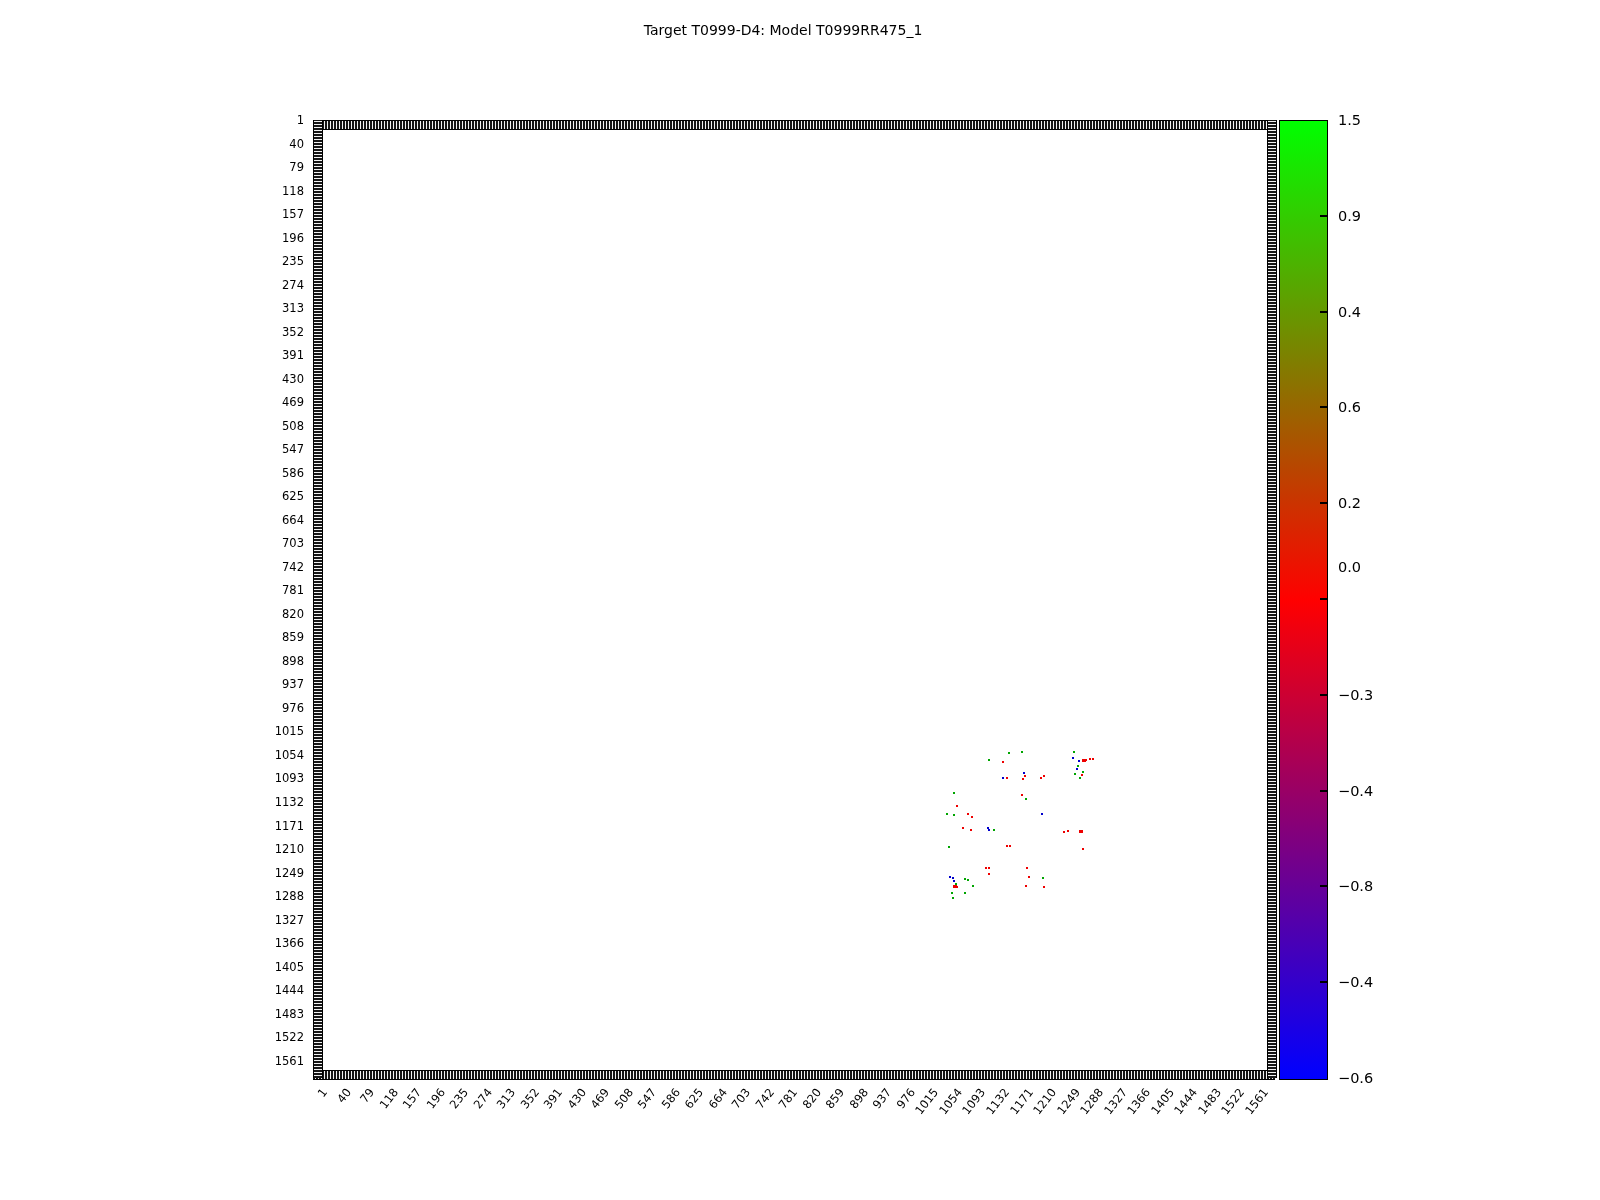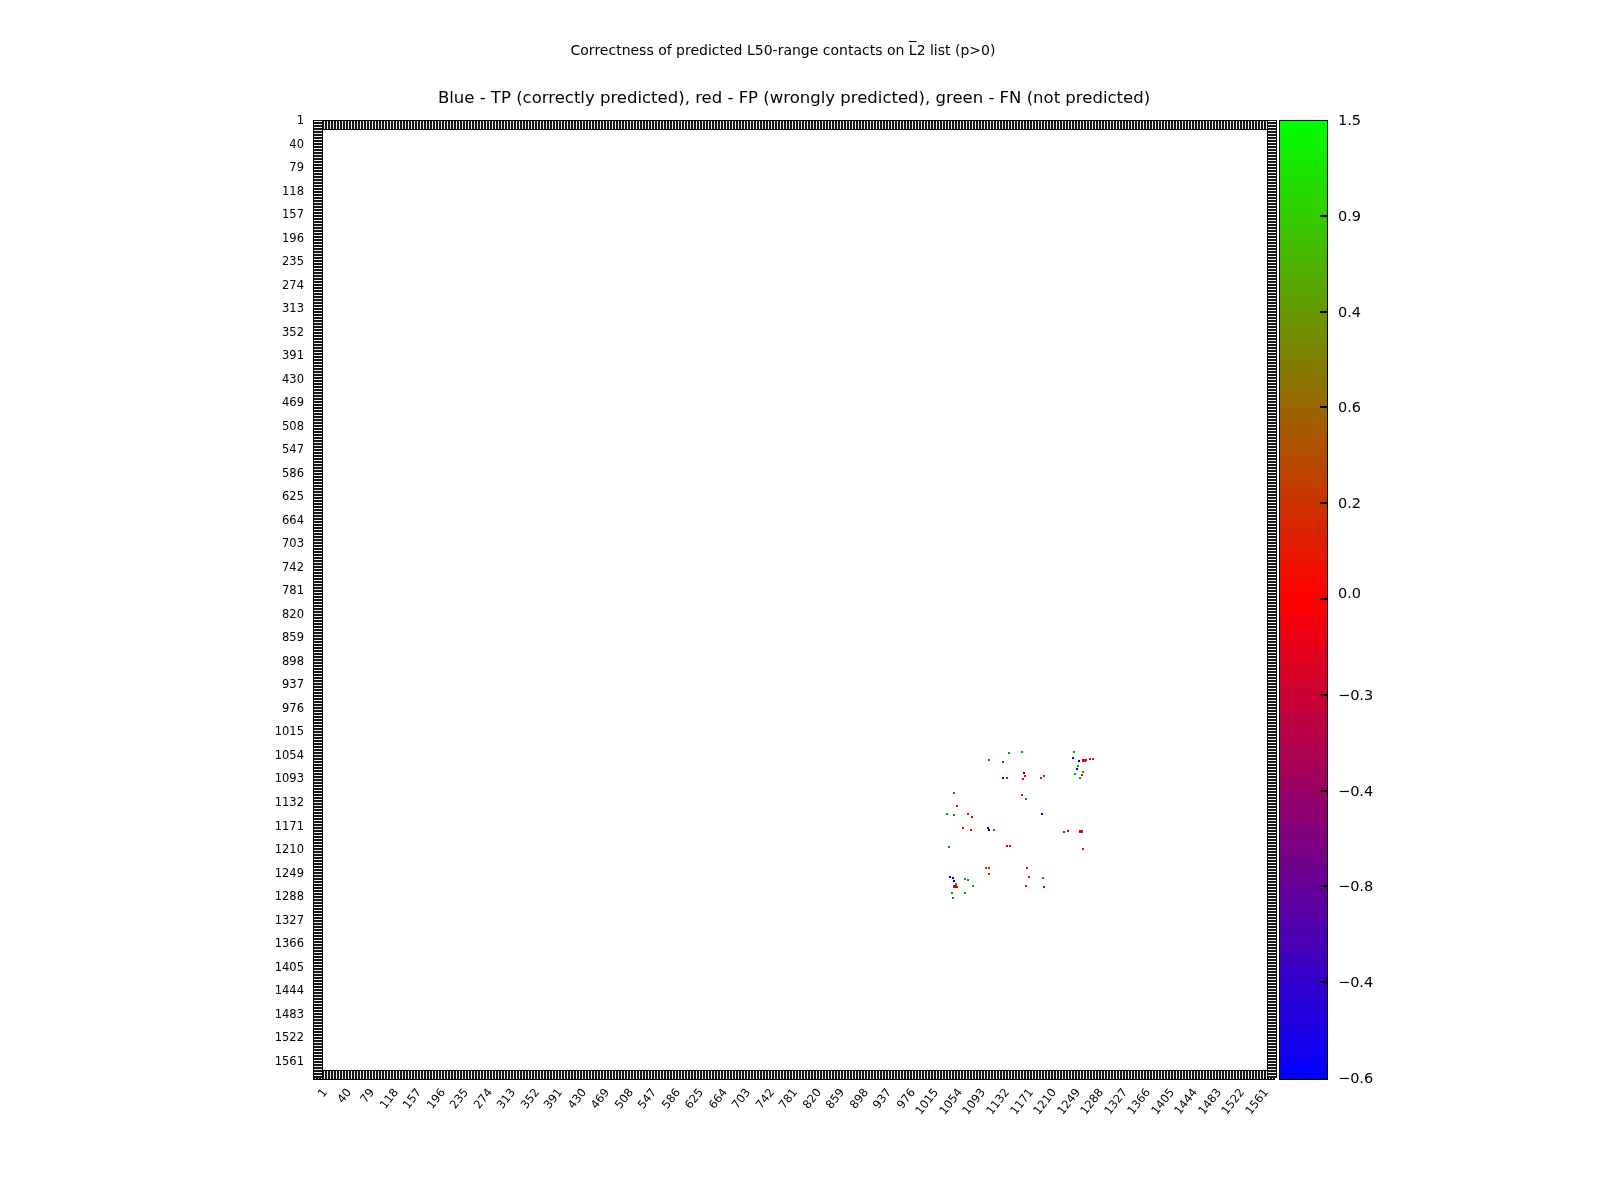--- a/index.html
+++ b/index.html
@@ -61,24 +61,23 @@
   .cbtick{position:absolute;width:7px;height:2px;background:#000;}
   .cblabel{
     position:absolute;left:1338px;font-size:14.5px;line-height:18px;
   }
 </style>
 </head>
 <body>
 
 <div id="canvas">
 
-
-  <div id="suptitle2" class="suptitle"><span>Correctness of predicted L50-range contacts on </span><span class="ovl">L</span><span>2 list (p&gt;0)</span></div>
-
-  <div id="axes-title">Blue - TP (correctly predicted), red - FP (wrongly predicted), green - FN (not predicted)</div>
+  <div id="suptitle1" class="suptitle">Target T0999-D4: Model T0999RR475_1</div>
+
+
 
   <div id="plot-area"></div>
 
   <div id="edge-top" class="edge"></div>
   <div id="edge-bottom" class="edge"></div>
   <div id="edge-left" class="edge"></div>
   <div id="edge-right" class="edge"></div>
 
   <div id="yticks">
       <div class="ytick" style="top: 113px;">1</div>
@@ -246,21 +245,21 @@
       <div class="cbtick" style="left: 1320px; top: 789.6px;"></div>
       <div class="cbtick" style="left: 1320px; top: 885.4px;"></div>
       <div class="cbtick" style="left: 1320px; top: 981.2px;"></div>
     </div>
   <div id="cblabels">
       <div class="cblabel" style="top: 111px;">1.5</div>
       <div class="cblabel" style="top: 206.8px;">0.9</div>
       <div class="cblabel" style="top: 302.6px;">0.4</div>
       <div class="cblabel" style="top: 398.4px;">0.6</div>
       <div class="cblabel" style="top: 494.2px;">0.2</div>
-      <div class="cblabel" style="top: 584px;">0.0</div>
+      <div class="cblabel" style="top: 558px;">0.0</div>
       <div class="cblabel" style="top: 685.8px;">−0.3</div>
       <div class="cblabel" style="top: 781.6px;">−0.4</div>
       <div class="cblabel" style="top: 877.4px;">−0.8</div>
       <div class="cblabel" style="top: 973.2px;">−0.4</div>
       <div class="cblabel" style="top: 1069px;">−0.6</div>
     </div>
 
 </div>
 
 </body></html>

